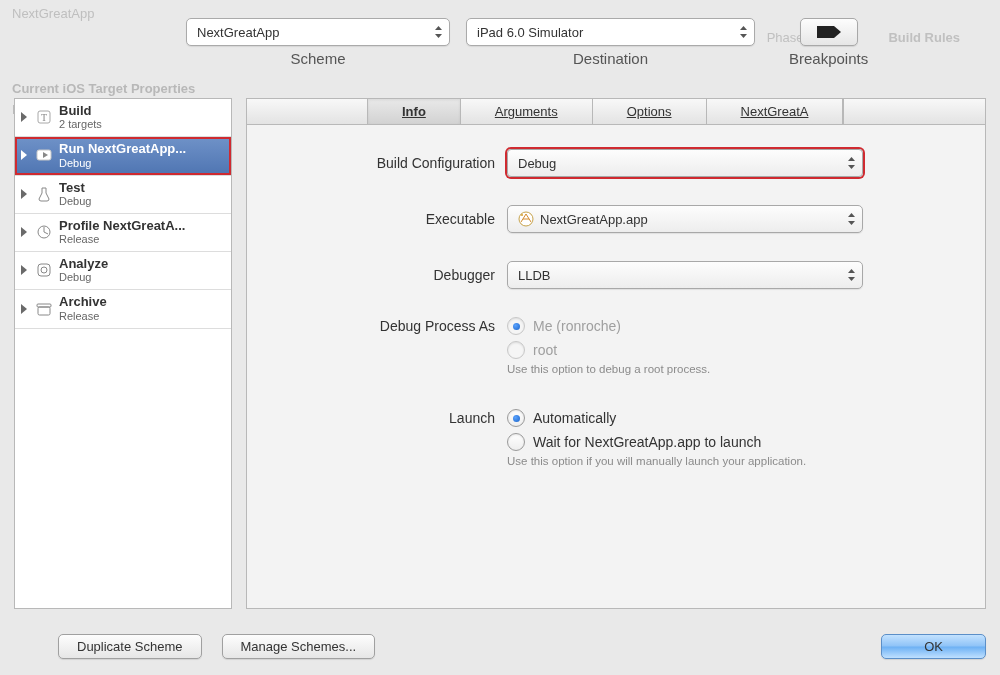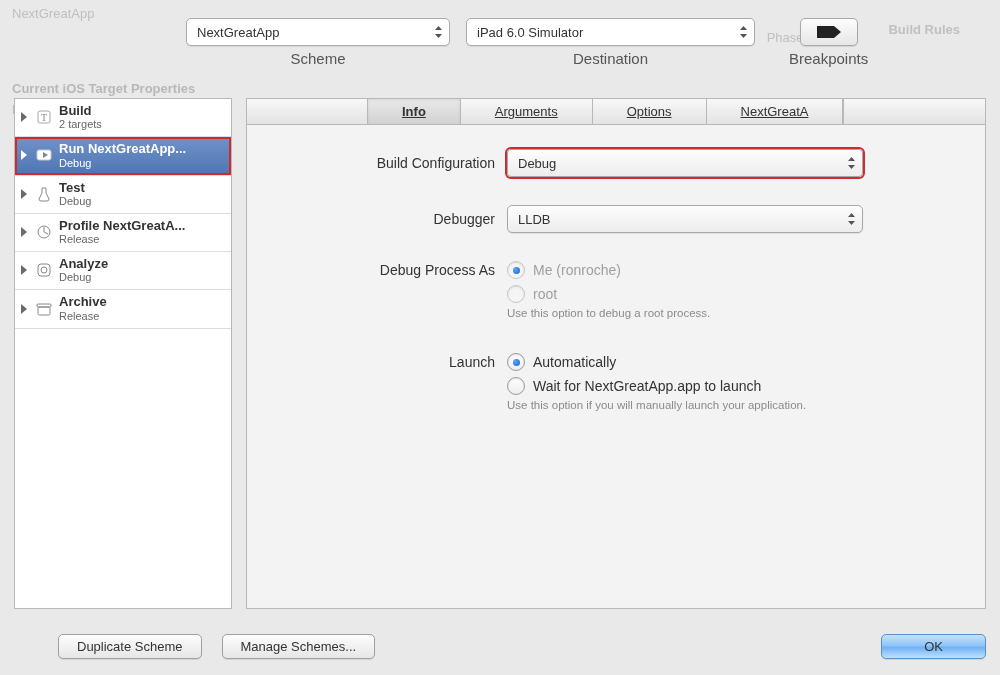--- a/index.html
+++ b/index.html
@@ -16,21 +16,21 @@
   .faded-bg {
     position: absolute;
     inset: 0;
     background: #e9e9e9;
     color: #bfbfbf;
     font-size: 13px;
     padding: 6px 12px;
   }
   .faded-bg .line2 { margin-top: 60px; color:#b8b8b8; font-weight:bold;}
   .faded-bg .line3 { margin-top: 6px; color:#b8b8b8;}
-  .faded-bg .right1 { position:absolute; top:22px; right:40px; color:#c0c0c0; font-weight:bold;}
+  .faded-bg .right1 { position:absolute; top:30px; right:40px; color:#c0c0c0; font-weight:bold;}
   .faded-bg .right2 { position:absolute; top:30px; right:190px; color:#c0c0c0;}
 
   
   .toolbar {
     position: absolute;
     top: 18px;
     left: 0;
     width: 100%;
     display: flex;
     align-items: flex-start;
@@ -393,20 +393,39 @@
         <div class="dropdown highlight-red">
           <span>Debug</span>
           <span class="arrows">
               <svg width="9" height="14">
                 <path d="M1 5 L4.5 1 L8 5 Z M1 9 L4.5 13 L8 9 Z" fill="#555"></path>
               </svg>
             </span>
         </div>
       </div>
 
+      <div class="row">
+        <div class="label">Executable</div>
+        <div class="dropdown">
+          <span class="app-icon">
+            <svg width="16" height="16">
+                <circle cx="8" cy="8" r="7" fill="#fff" stroke="#c6a24a"></circle>
+                <path d="M3 11 L8 3 L13 11" stroke="#d48a2a" fill="none"></path>
+                <path d="M5 8 L11 8" stroke="#d48a2a"></path>
+                <circle cx="4" cy="4" r="1" fill="#d4a030"></circle>
+              </svg>
+          </span>
+          <span>NextGreatApp.app</span>
+          <span class="arrows">
+              <svg width="9" height="14">
+                <path d="M1 5 L4.5 1 L8 5 Z M1 9 L4.5 13 L8 9 Z" fill="#555"></path>
+              </svg>
+            </span>
+        </div>
+      </div>
 
       <div class="row">
         <div class="label">Debugger</div>
         <div class="dropdown">
           <span>LLDB</span>
           <span class="arrows">
               <svg width="9" height="14">
                 <path d="M1 5 L4.5 1 L8 5 Z M1 9 L4.5 13 L8 9 Z" fill="#555"></path>
               </svg>
             </span>

